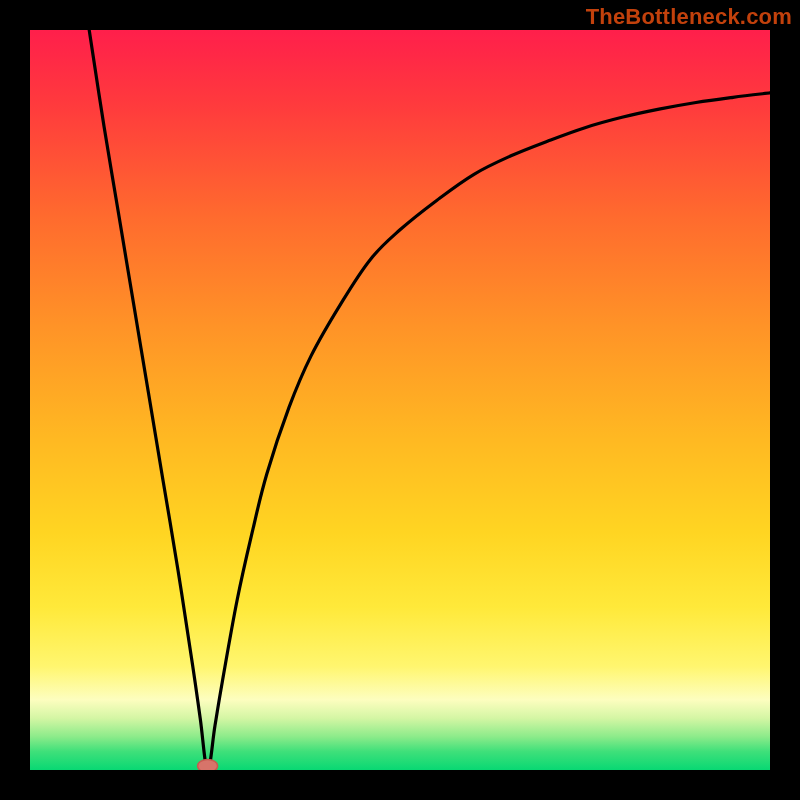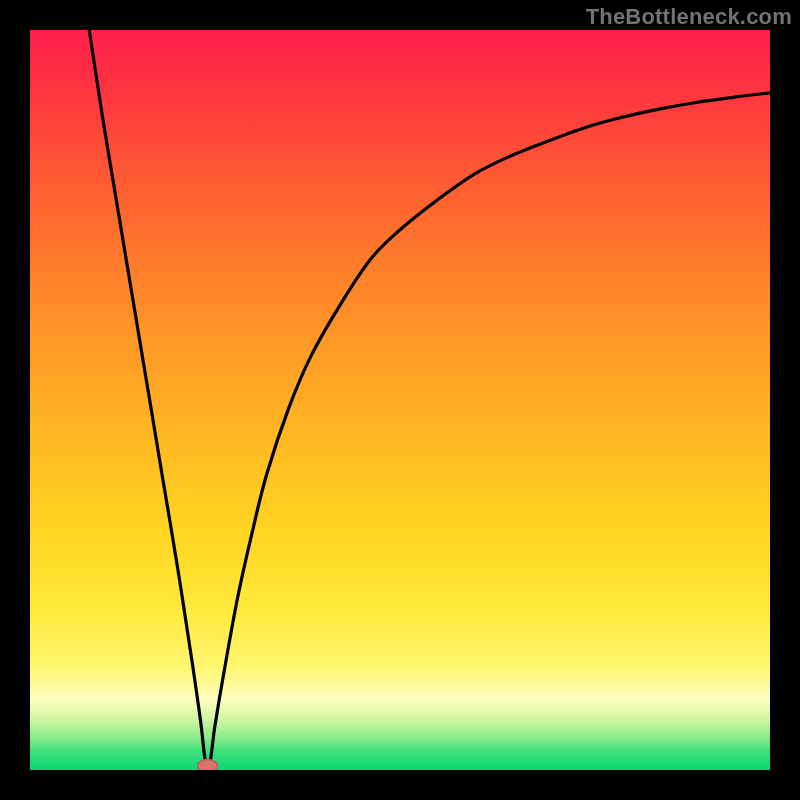--- a/index.html
+++ b/index.html
@@ -27,21 +27,21 @@
   }
   .plot svg {
     display: block;
     width: 740px;
     height: 740px;
   }
   .watermark {
     position: absolute;
     top: 4px;
     right: 8px;
-    color: #737373;
+    color: #c2410c;
     font-size: 22px;
     font-weight: 600;
     letter-spacing: 0.2px;
     user-select: none;
   }
 </style>
 </head>
 <body>
 
 <div class="frame">

